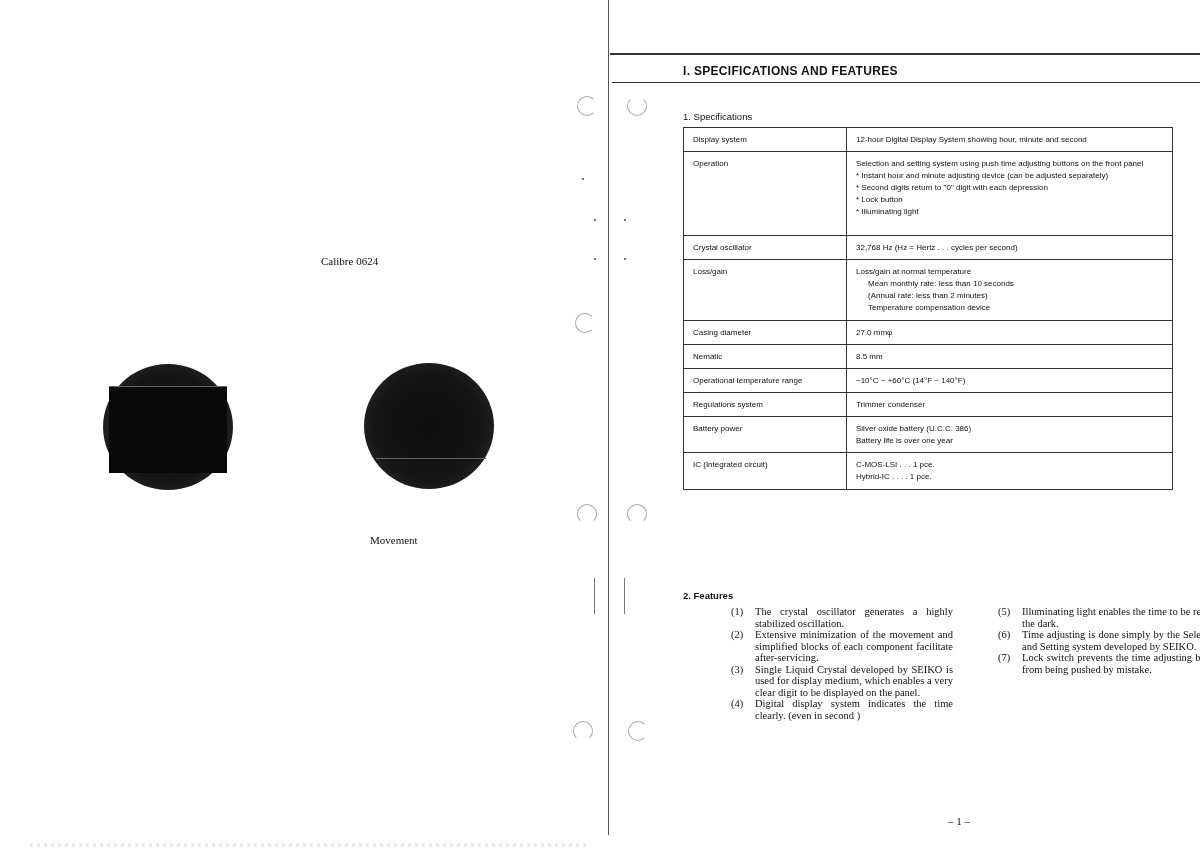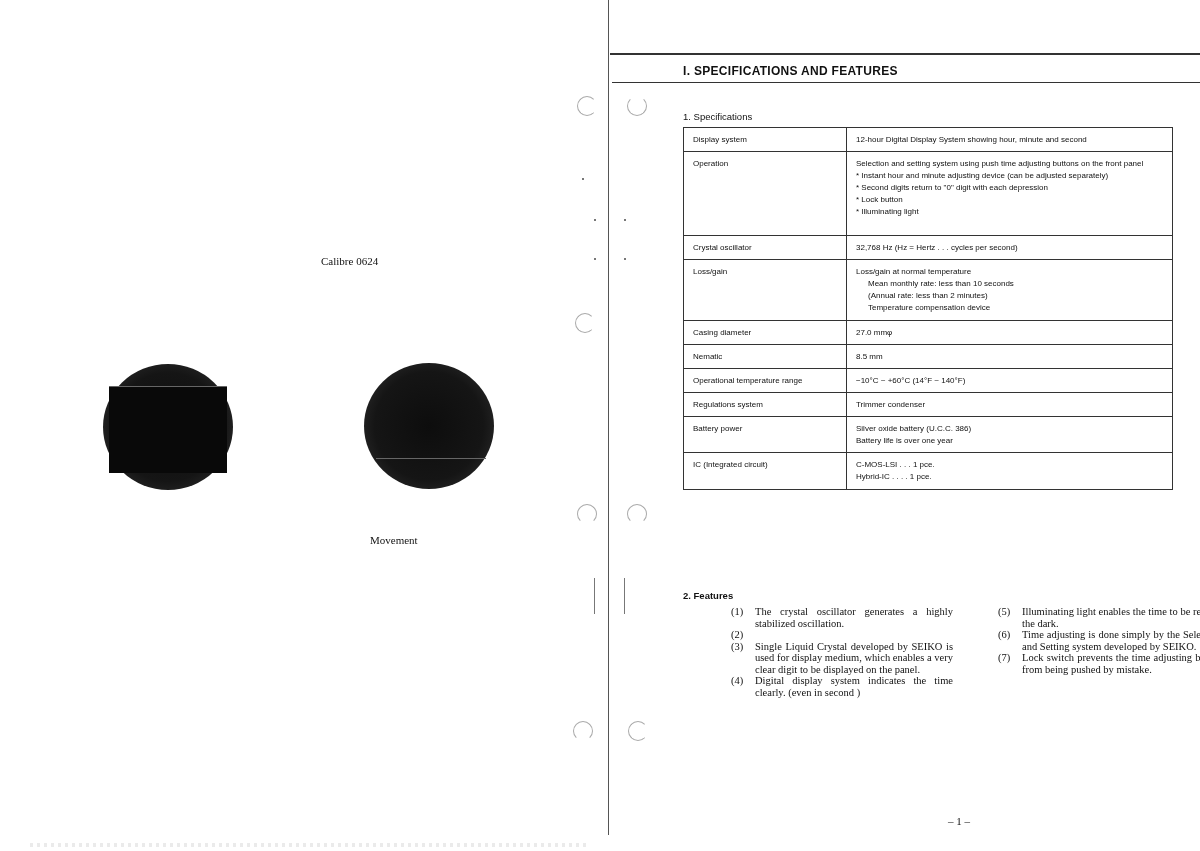--- a/index.html
+++ b/index.html
@@ -143,20 +143,21 @@
   </table>
 
 <div class="abs feat-heading">2.  Features</div>
 <div class="abs serif feat-col feat-left">
   <div class="feat">
       <span class="num">(1)</span>
       <span class="txt">The crystal oscillator generates a highly stabilized oscillation.</span>
     </div>
   <div class="feat">
       <span class="num">(2)</span>
+      <span class="txt">Extensive minimization of the movement and simplified blocks of each component facilitate after-servicing.</span>
     </div>
   <div class="feat">
       <span class="num">(3)</span>
       <span class="txt">Single Liquid Crystal developed by SEIKO is used for display medium, which enables a very clear digit to be displayed on the panel.</span>
     </div>
   <div class="feat">
       <span class="num">(4)</span>
       <span class="txt">Digital display system indicates the time clearly. (even in second )</span>
     </div>
 </div>

